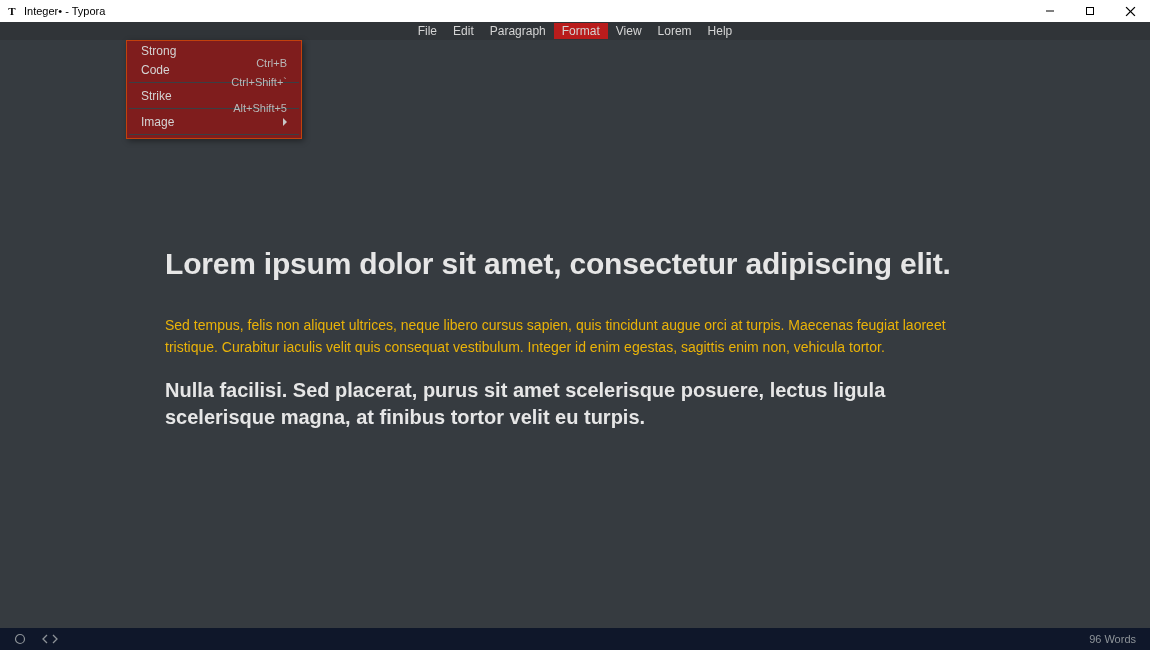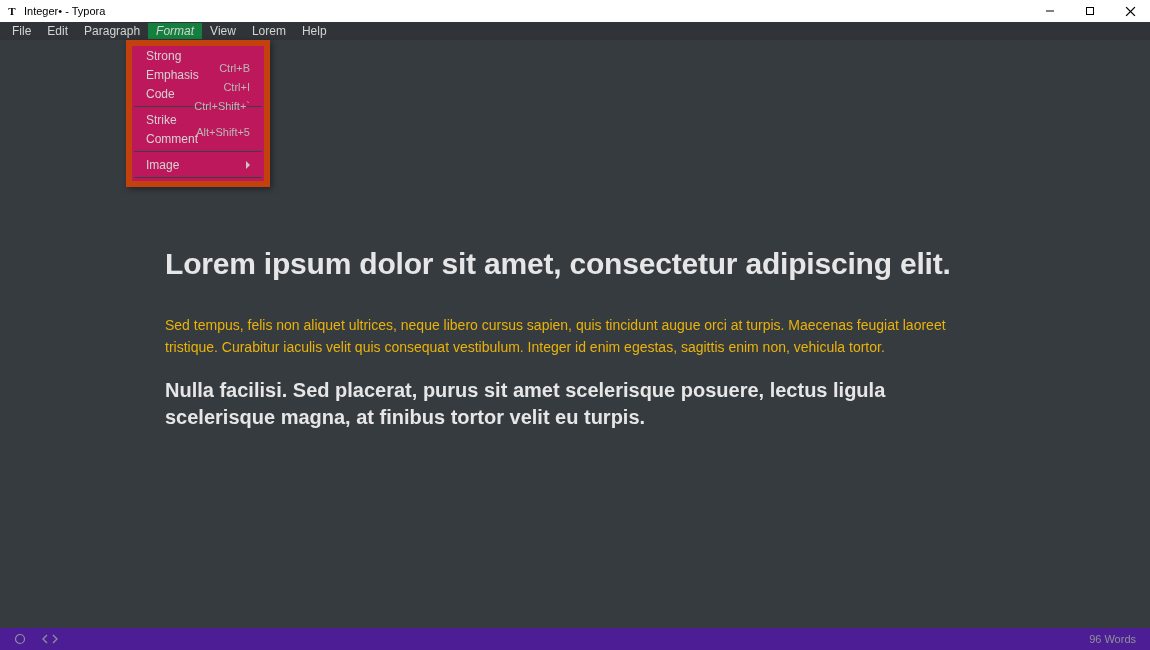--- a/index.html
+++ b/index.html
@@ -35,36 +35,36 @@
     font-size: 12px;
   }
   .menubar {
     height: 18px;
     background: #303438;
     display: flex;
     align-items: center;
     padding: 0 4px;
     font-size: 12px;
     color: #d4d4d4;
+    justify-content: center;
   }
   .menu-item {
     padding: 1px 8px;
     cursor: default;
   }
   .menu-item.active {
-    background: #15803d;
-    font-style: italic;
+    background: #b91c1c;
   }
   .dropdown {
     position: absolute;
     top: 40px;
     left: 126px;
-    width: 144px;
-    background: #be185d;
-    border: 6px solid #c2410c;
+    width: 176px;
+    background: #7f1d1d;
+    border: 1px solid #c2410c;
     font-size: 12px;
     color: #d4d4d4;
     z-index: 100;
     box-shadow: 2px 2px 6px rgba(0,0,0,0.4);
   }
   .dropdown-item {
     display: flex;
     justify-content: space-between;
     align-items: center;
     padding: 3px 14px;
@@ -111,21 +111,21 @@
     font-size: 20px;
     font-weight: 700;
     color: #e6e6e6;
     margin-bottom: 16px;
     line-height: 1.35;
   }
   .statusbar {
     position: absolute;
     bottom: 0; left: 0; right: 0;
     height: 22px;
-    background: #4c1d95;
+    background: #0f172a;
     display: flex;
     align-items: center;
     justify-content: space-between;
     padding: 0 14px;
     font-size: 11px;
     color: #8d9398;
   }
   .status-left { display: flex; gap: 16px; align-items: center; }
   .status-icon { display: inline-flex; }
 </style>
@@ -166,35 +166,27 @@
   <div class="menu-item">Lorem</div>
   <div class="menu-item">Help</div>
 </div>
 
 <div class="dropdown">
   <div class="dropdown-item">
     <span>Strong</span>
     <span class="shortcut">Ctrl+B</span>
   </div>
   <div class="dropdown-item">
-    <span>Emphasis</span>
-    <span class="shortcut">Ctrl+I</span>
-  </div>
-  <div class="dropdown-item">
     <span>Code</span>
     <span class="shortcut">Ctrl+Shift+`</span>
   </div>
   <div class="dropdown-sep"></div>
   <div class="dropdown-item">
     <span>Strike</span>
     <span class="shortcut">Alt+Shift+5</span>
-  </div>
-  <div class="dropdown-item">
-    <span>Comment</span>
-    <span class="shortcut"></span>
   </div>
   <div class="dropdown-sep"></div>
   <div class="dropdown-item">
     <span>Image</span>
     <span class="submenu-arrow"></span>
   </div>
   <div class="dropdown-sep"></div>
 </div>
 
 <div class="editor">

